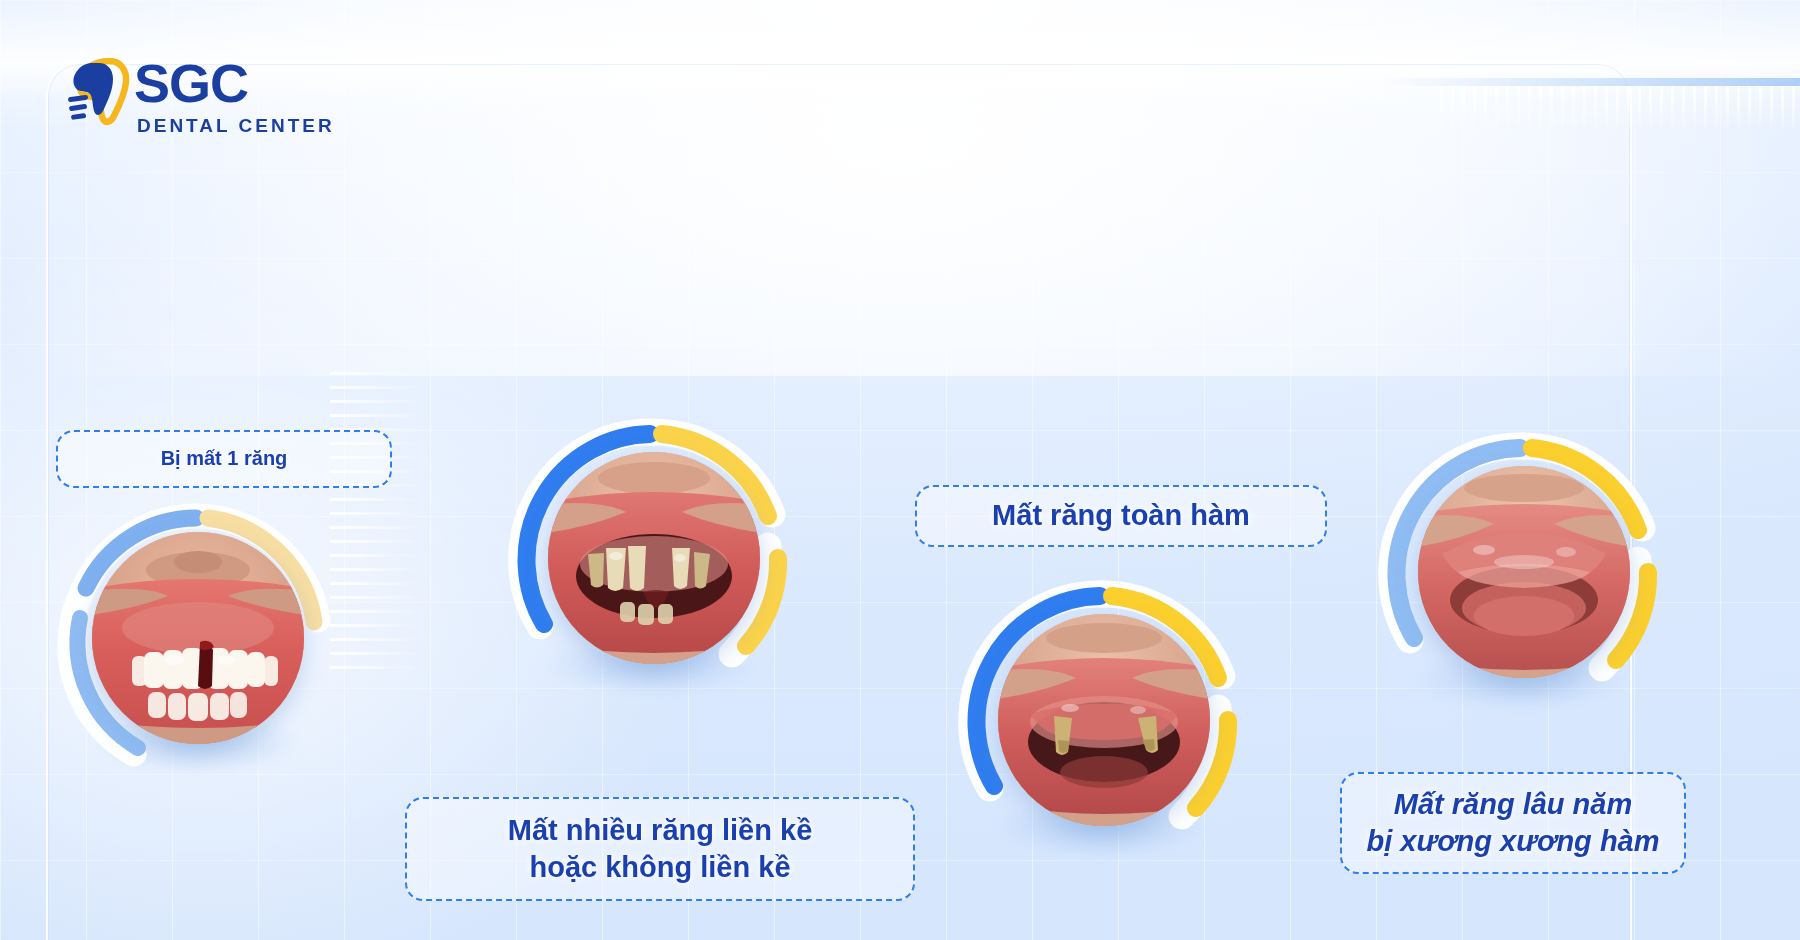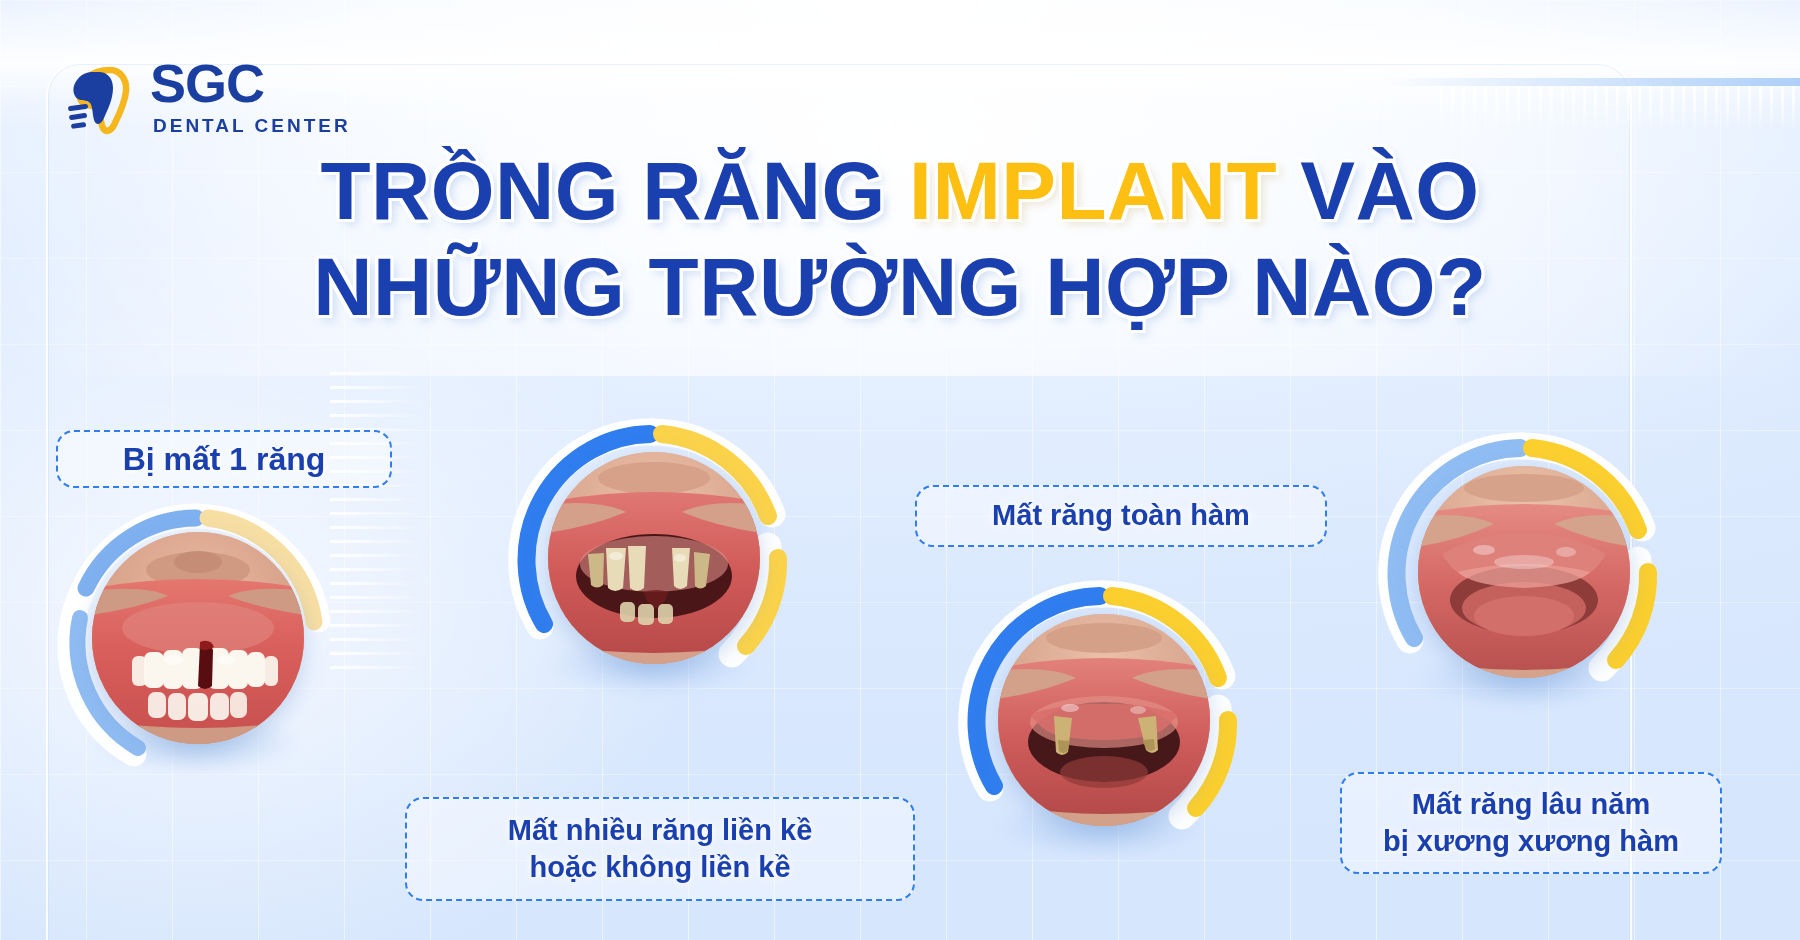--- a/index.html
+++ b/index.html
@@ -61,21 +61,21 @@
   
   .ruler-v{
     position:absolute;left:330px;top:372px;width:96px;height:300px;
     background:repeating-linear-gradient(to bottom, rgba(255,255,255,.95) 0 3px, rgba(255,255,255,0) 3px 14px);
     -webkit-mask-image:linear-gradient(to right, #000 0%, rgba(0,0,0,0) 100%);
             mask-image:linear-gradient(to right, #000 0%, rgba(0,0,0,0) 100%);
     pointer-events:none;
   }
 
   
-  .logo{position:absolute;left:66px;top:56px;display:flex;align-items:flex-end;gap:18px;}
+  .logo{position:absolute;left:66px;top:56px;display:flex;align-items:flex-start;gap:2px;}
   .logo-mark{width:66px;height:70px;flex:none;}
   .logo-text{display:flex;flex-direction:column;line-height:1;}
   .logo-main{
     font-size:54px;font-weight:800;color:#1b3fa0;letter-spacing:-1px;
     font-family:"Liberation Sans",sans-serif;
   }
   .logo-sub{
     font-size:19px;font-weight:700;color:#1b3fa0;letter-spacing:3.0px;
     margin-top:6px;padding-left:3px;
   }
@@ -160,28 +160,20 @@
           <rect x="5" y="58" width="15" height="5" rx="2.5" transform="rotate(-8 12 60)"></rect>
         </g>
       </svg>
     </div>
     <div class="logo-text">
       <div class="logo-main">SGC</div>
       <div class="logo-sub">DENTAL CENTER</div>
     </div>
   </div>
 
-  <div class="headline">
-    <span class="hl-line">
-      <span class="hl-blue">TRỒNG RĂNG</span>
-      <span class="hl-gold">IMPLANT</span>
-      <span class="hl-blue">VÀO</span>
-    </span>
-    <span class="hl-line hl-blue">NHỮNG TRƯỜNG HỢP NÀO?</span>
-  </div>
 
   <div class="case" style="left:56px;top:500px;width:280px;height:280px;">
     <div class="shadow-el" style="left:34px;top:212px;width:212px;height:62px;"></div>
     <svg class="ring-svg" width="280" height="280" viewBox="0 0 280 280">
       <path d="M140 16 A124 124 0 0 0 26 92" fill="none" stroke="#ffffff" stroke-width="25" stroke-linecap="round" opacity=".95"></path>
       <path d="M26 92 A124 124 0 0 0 78 254" fill="none" stroke="#ffffff" stroke-width="25" stroke-linecap="round" opacity=".95"></path>
       <path d="M140 16 A124 124 0 0 1 262 120" fill="none" stroke="#ffffff" stroke-width="25" stroke-linecap="round" opacity=".95"></path>
       <path d="M140 18 A122 122 0 0 0 30 88" fill="none" stroke="#7fb0ef" stroke-width="17" stroke-linecap="round"></path>
       <path d="M24 118 A122 122 0 0 0 82 248" fill="none" stroke="#8fbcf2" stroke-width="16" stroke-linecap="round"></path>
       <path d="M152 18 A122 122 0 0 1 258 122" fill="none" stroke="#f7dea2" stroke-width="17" stroke-linecap="round"></path>
@@ -225,21 +217,21 @@
           <rect x="96" y="161" width="20" height="28" rx="7" opacity=".92"></rect>
           <rect x="118" y="161" width="19" height="27" rx="7" opacity=".9"></rect>
           <rect x="138" y="160" width="17" height="26" rx="7" opacity=".88"></rect>
         </g>
         <path d="M-10 186 Q106 206 222 186 L222 212 L-10 212 Z" fill="#cf9a84"></path>
         <ellipse cx="82" cy="128" rx="10" ry="5" fill="#fff" opacity=".5"></ellipse>
         <ellipse cx="134" cy="128" rx="9" ry="5" fill="#fff" opacity=".45"></ellipse>
       </svg>
     </div>
   </div>
-  <div class="label" style="left:56px;top:430px;width:336px;height:58px;font-size:32px;">
+  <div class="label" style="left:56px;top:430px;width:336px;height:58px;font-size:20px;">
     <span>Bị mất 1 răng</span>
   </div>
 
   <div class="case" style="left:510px;top:418px;width:284px;height:284px;">
     <div class="shadow-el" style="left:34px;top:216px;width:214px;height:62px;"></div>
     <svg class="ring-svg" width="284" height="284" viewBox="0 0 284 284">
       <path d="M142 14 A128 128 0 0 0 30 208" fill="none" stroke="#ffffff" stroke-width="27" stroke-linecap="round" opacity=".95"></path>
       <path d="M142 14 A128 128 0 0 1 262 96" fill="none" stroke="#ffffff" stroke-width="27" stroke-linecap="round" opacity=".95"></path>
       <path d="M258 128 A128 128 0 0 1 222 236" fill="none" stroke="#ffffff" stroke-width="27" stroke-linecap="round" opacity=".95"></path>
       <path d="M140 16 A126 126 0 0 0 34 206" fill="none" stroke="#2f7dee" stroke-width="18" stroke-linecap="round"></path>
@@ -380,20 +372,20 @@
         <ellipse cx="106" cy="142" rx="62" ry="26" fill="#c4615c"></ellipse>
         <ellipse cx="106" cy="150" rx="50" ry="20" fill="#d4716b" opacity=".9"></ellipse>
         <path d="M40 106 q66 -16 132 0 q-14 14 -66 16 q-52 -2 -66 -16 z" fill="#eb9f97" opacity=".75"></path>
         <ellipse cx="106" cy="96" rx="30" ry="7" fill="#fff" opacity=".3"></ellipse>
         <path d="M-10 192 Q106 216 222 192 L222 212 L-10 212 Z" fill="#d5a28c"></path>
         <ellipse cx="66" cy="84" rx="11" ry="5" fill="#fff" opacity=".35"></ellipse>
         <ellipse cx="148" cy="86" rx="10" ry="5" fill="#fff" opacity=".3"></ellipse>
       </svg>
     </div>
   </div>
-  <div class="label" style="left:1340px;top:772px;width:382px;height:102px;font-size:29px;">
+  <div class="label" style="left:1340px;top:772px;width:346px;height:102px;font-size:29px;font-style:italic;">
     <div>
       <span>Mất răng lâu năm</span>
       <span>bị xương xương hàm</span>
     </div>
   </div>
 
 </div>
 
 </body></html>

